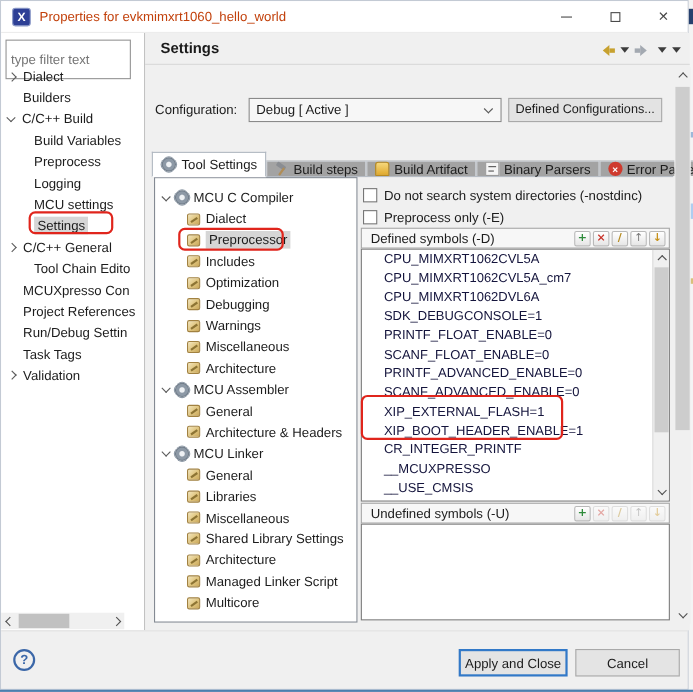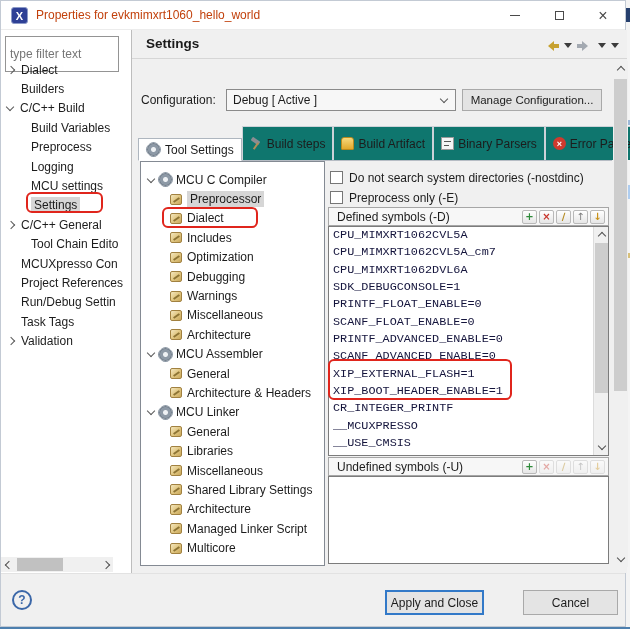--- a/index.html
+++ b/index.html
@@ -62,21 +62,21 @@
 
   
   .content { position:absolute; left:131px; top:58px; width:495px; height:514px; background:#f0f0f0; }
 
   .cfg-label { position:absolute; left:9px; top:34px; font-size:12px; color:#1c1c1c; }
   .cfg-combo { position:absolute; left:94px; top:30px; width:230px; height:22px; background:#f7f7f7; border:1px solid #8a8a8a; font-size:12px; color:#1c1c1c; display:flex; align-items:center; padding-left:6px; }
   .cfg-combo .chev { position:absolute; right:8px; border-color:#5a5a5a; transform:rotate(45deg); margin-top:-2px; }
   .cfg-manage { position:absolute; left:330px; top:30px; width:140px; height:22px; background:#e3e3e3; border:1px solid #a9a9a9; font-size:11.5px; color:#1c1c1c; display:flex; align-items:center; justify-content:center; }
 
   .tabbar { position:absolute; left:6px; top:79px; width:474px; height:23px; border-bottom:1px solid #b6bcc4; display:flex; align-items:flex-end; }
-  .tab { height:34px; display:flex; align-items:center; gap:4px; padding:0 7px; font-size:12px; color:#1c1c1c; border:1px solid #cdd2d8; border-bottom:none; background:#0f766e; white-space:nowrap; }
+  .tab { height:14px; display:flex; align-items:center; gap:4px; padding:0 7px; font-size:12px; color:#1c1c1c; border:1px solid #cdd2d8; border-bottom:none; background:#a3a3a3; white-space:nowrap; }
   .tab.active { background:#fff; height:23px; border:1px solid #aeb6bf; border-bottom:1px solid #fff; margin-bottom:-1px; z-index:2; }
 
   .ic13 { width:13px; height:13px; flex:0 0 auto; position:relative; display:inline-block; }
   .ic-gear { border-radius:50%; background:radial-gradient(circle at 50% 50%, #eef1f4 0 2px, #8d99a6 3px 5px, #6f7b88 6px); box-shadow:0 -2px 0 -1px #8d99a6, 0 2px 0 -1px #8d99a6, -2px 0 0 -1px #8d99a6, 2px 0 0 -1px #8d99a6; margin:0 1px; }
   .ic-hammer::before { content:""; position:absolute; left:1px; top:2px; width:9px; height:4px; background:#8a8d92; transform:rotate(35deg); border-radius:1px; }
   .ic-hammer::after  { content:""; position:absolute; left:5px; top:5px; width:2px; height:8px; background:#b08d57; transform:rotate(35deg); }
   .ic-trophy { background:linear-gradient(#f6d87c,#e0a92c); border:1px solid #b98a1e; border-radius:3px 3px 1px 1px; }
   .ic-binary { background:#f5f5f5; border:1px solid #9a9a9a; }
   .ic-binary::before { content:""; position:absolute; left:2px; top:3px; width:7px; height:1px; background:#555; }
   .ic-binary::after  { content:""; position:absolute; left:2px; top:7px; width:5px; height:1px; background:#555; }
@@ -101,40 +101,40 @@
   .tbicons { display:flex; gap:2px; padding-right:3px; }
   .tb { width:15px; height:14px; background:linear-gradient(#ffffff,#e6e6e6); border:1px solid #b9b9b9; border-radius:2px; display:flex; align-items:center; justify-content:center; font:bold 10px "DejaVu Sans",sans-serif; line-height:1; }
   .tb.add  { color:#2e8b3a; }
   .tb.del  { color:#c8332a; }
   .tb.edit { color:#b58a1e; }
   .tb.up   { color:#7a7a7a; font-weight:normal; }
   .tb.down { color:#c8921a; }
   .tb.dis  { opacity:.4; }
 
   .symlist { position:absolute; left:196px; width:281px; background:#fff; border:1px solid #7c7c7c; overflow:hidden; }
-  .symrow { height:17.35px; line-height:17.35px; padding-left:4px; font-size:11.8px; color:#14143c; white-space:nowrap;font-family:Liberation Mono, monospace; }
+  .symrow { height:17.35px; line-height:17.35px; padding-left:20px; font-size:11.8px; color:#14143c; white-space:nowrap; }
   .vscroll { position:absolute; top:0; right:0; width:15px; bottom:0; background:#f0f0f0; border-left:1px solid #dcdcdc; }
   .vs-arrow { position:absolute; left:0; width:15px; height:15px; display:flex; align-items:center; justify-content:center; }
   .vs-arrow .chev { margin:0; border-color:#505050; }
   .vs-arrow .chev.up { transform:rotate(-135deg); margin-top:3px; }
   .vs-arrow .chev.dn { transform:rotate(45deg); margin-top:-3px; }
   .vs-thumb { position:absolute; left:1px; width:13px; background:#cdcdcd; }
 
   
   .outer-scroll { position:absolute; left:481px; top:2px; width:15px; height:506px; background:#f0f0f0; }
   .outer-scroll .vs-thumb { top:18px; height:312px; }
 
   
   .redbox { position:absolute; border:2px solid #e0251c; border-radius:6px; pointer-events:none; }
 
   
   .footer { position:absolute; left:0; top:572px; width:624px; height:53px; background:#f0f0f0; border-top:1px solid #e2e2e2; }
   .help-circle { position:absolute; left:11px; top:16px; width:20px; height:20px; border:2px solid #3b67a8; border-radius:50%; color:#3b67a8; font-size:12px; font-weight:bold; display:flex; align-items:center; justify-content:center; }
   .btn { position:absolute; top:16px; height:25px; background:#e4e4e4; font-size:12px; color:#1c1c1c; display:flex; align-items:center; justify-content:center; }
-  .btn-apply { left:384px; width:99px; border:2px solid #3279c8; }
+  .btn-apply { left:416px; width:99px; border:2px solid #3279c8; }
   .btn-cancel { left:522px; width:95px; border:1px solid #a9a9a9; }
 
   .bottom-line { position:absolute; left:0; top:627px; width:630px; height:2px; background:#4d7fae; }
 </style>
 </head>
 <body>
 
 <div class="stage">
   <div class="bg-sliver">
     <div class="seg1"></div>
@@ -245,21 +245,21 @@
       </div>
     </div>
 
     <div class="content">
 
       <div class="cfg-label">Configuration:</div>
       <div class="cfg-combo">
         <span>Debug  [ Active ]</span>
         <span class="chev"></span>
       </div>
-      <div class="cfg-manage">Manage Configuration...</div>
+      <div class="cfg-manage">Defined Configurations...</div>
 
       <div class="tabbar">
         <div class="tab active">
             <span class="ic13 ic-gear"></span>
             <span>Tool Settings</span>
           </div>
         <div class="tab">
             <span class="ic13 ic-hammer"></span>
             <span>Build steps</span>
           </div>
@@ -279,25 +279,25 @@
 
       <div class="tools-panel">
         <div class="tools-rows">
           <div class="ttrow">
               <span class="chev down"></span>
               <span class="ic13 ic-gear gearwrap"></span>
               <span>MCU C Compiler</span>
             </div>
           <div class="ttrow">
               <span class="cat-ic tt-child"></span>
+              <span>Dialect</span>
+            </div>
+          <div class="ttrow">
+              <span class="cat-ic tt-child"></span>
               <span class="sel-gray">Preprocessor</span>
-            </div>
-          <div class="ttrow">
-              <span class="cat-ic tt-child"></span>
-              <span>Dialect</span>
             </div>
           <div class="ttrow">
               <span class="cat-ic tt-child"></span>
               <span>Includes</span>
             </div>
           <div class="ttrow">
               <span class="cat-ic tt-child"></span>
               <span>Optimization</span>
             </div>
           <div class="ttrow">

